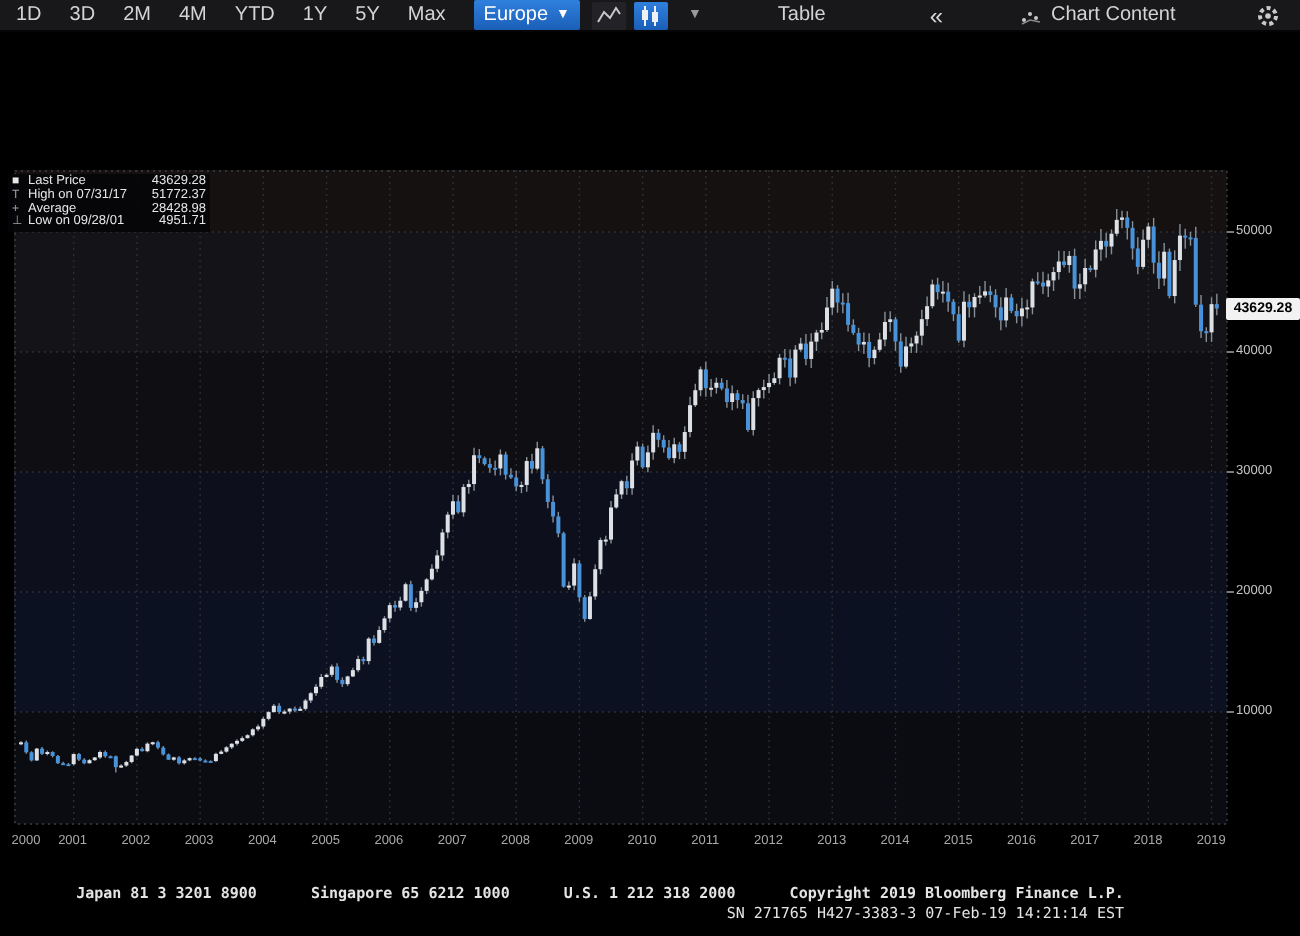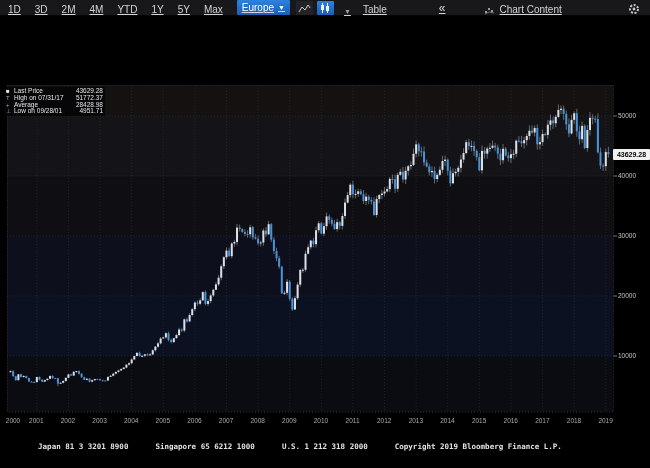--- a/index.html
+++ b/index.html
@@ -1,18 +1,18 @@
 <!DOCTYPE html>
 <html><head>
 <meta charset="utf-8">
 <style>
   html,body{margin:0;padding:0;background:#000;width:650px;height:468px;overflow:hidden;
     font-family:"Liberation Sans",sans-serif;-webkit-font-smoothing:none;}
   #app{position:relative;width:650px;height:468px;background:#000;}
-  .row{position:absolute;left:0;right:0;display:flex;align-items:flex-end;z-index:5;text-decoration:underline;}
+  .row{position:absolute;left:0;right:0;display:flex;align-items:center;z-index:5;}
   
   #hdr1{top:0;height:17;background:#000;padding-left:8px;}
   .ticker{color:#f2f2f2;font-size:12px;font-weight:bold;letter-spacing:.5px;}
   .px-red{color:#ff4438;font-size:12px;font-weight:bold;}
   
   #hdr2{top:17;height:18;background:#000;padding-left:7px;}
   .amber{color:#e8a33d;}
   .wht{color:#ececec;}
   #hdr2 span{font-size:11px;}
   .fn-icon{width:13px;height:12px;background:#e7b93c;border-radius:2px;display:flex;align-items:center;justify-content:center;margin-right:6px;}
@@ -32,21 +32,21 @@
   .tool-lbl{color:#e8a33d;font-size:10px;margin-left:5px;}
   .pencil{color:#b9b9b9;font-size:9px;margin-left:4px;}
   .key-ico{width:9px;height:9px;background:#e7b93c;border-radius:1px;color:#1a1405;font-size:7px;font-weight:bold;display:flex;align-items:center;justify-content:center;margin-left:3px;}
   
   #tabs{top:65;height:20;background:#18181b;border-bottom:1px solid #050505;font-size:10px;color:#d4d4d4;padding-left:8px;}
   .rtab{margin-right:14px;cursor:default;}
   .btn-blue{background:linear-gradient(#2f80dd,#1a5fb8);color:#fff;height:15px;display:flex;align-items:center;padding:0 5px;border-radius:1px;margin-right:6px;}
   .icon-btn{width:17px;height:14px;background:#232327;display:flex;align-items:center;justify-content:center;margin-right:4px;border-radius:1px;}
   .icon-btn.sel{background:linear-gradient(#2f80dd,#1a5fb8);}
   .mini-caret{color:#9a9a9a;font-size:7px;margin:0 10px 0 6px;}
-  .tbl{margin-left:2px;}
+  .tbl{margin-left:28px;}
   .chev{margin-left:52px;font-size:12px;color:#d8d8d8;}
   .cc-group{margin-left:38px;display:flex;align-items:center;gap:5px;}
   .gear{margin-left:auto;margin-right:10px;display:flex;align-items:center;}
   
   #chart-svg{position:absolute;inset:0;z-index:1;}
   #legend{position:absolute;left:4px;top:87px;width:97px;z-index:6;background:rgba(5,5,8,.88);padding:1px 2px;}
   .lg-row{display:flex;align-items:center;font-size:6.5px;line-height:6.8px;color:#e6e6e6;white-space:nowrap;}
   .lg-m{width:8px;font-size:6px;}
   .lg-v{margin-left:auto;}
   .ylab{position:absolute;left:618px;font-size:6.5px;color:#c4c4c4;z-index:6;}
@@ -686,20 +686,21 @@
       <div class="lg-row">
         <span class="lg-m" style="color: rgb(154, 160, 166);">⊥</span>
         <span>Low on 09/28/01</span>
         <span class="lg-v">4951.71</span>
       </div>
     </div>
 
   <div id="price-tag" style="top: 148.724px;">43629.28</div>
 
   <div class="foot" id="f2">Japan 81 3 3201 8900      Singapore 65 6212 1000      U.S. 1 212 318 2000      Copyright 2019 Bloomberg Finance L.P.</div>
+  <div class="foot" id="f3">SN 271765 H427-3383-3 07-Feb-19 14:21:14 EST</div>
 <div class="ylab" style="top: 112px;">50000</div>
     <div class="ylab" style="top: 172px;">40000</div>
     <div class="ylab" style="top: 232px;">30000</div>
     <div class="ylab" style="top: 292px;">20000</div>
     <div class="ylab" style="top: 352px;">10000</div>
     <div class="yearlab" style="left: 0px;">2000</div>
     <div class="yearlab" style="left: 23.3px;">2001</div>
     <div class="yearlab" style="left: 54.93px;">2002</div>
     <div class="yearlab" style="left: 86.56px;">2003</div>
     <div class="yearlab" style="left: 118.19px;">2004</div>

